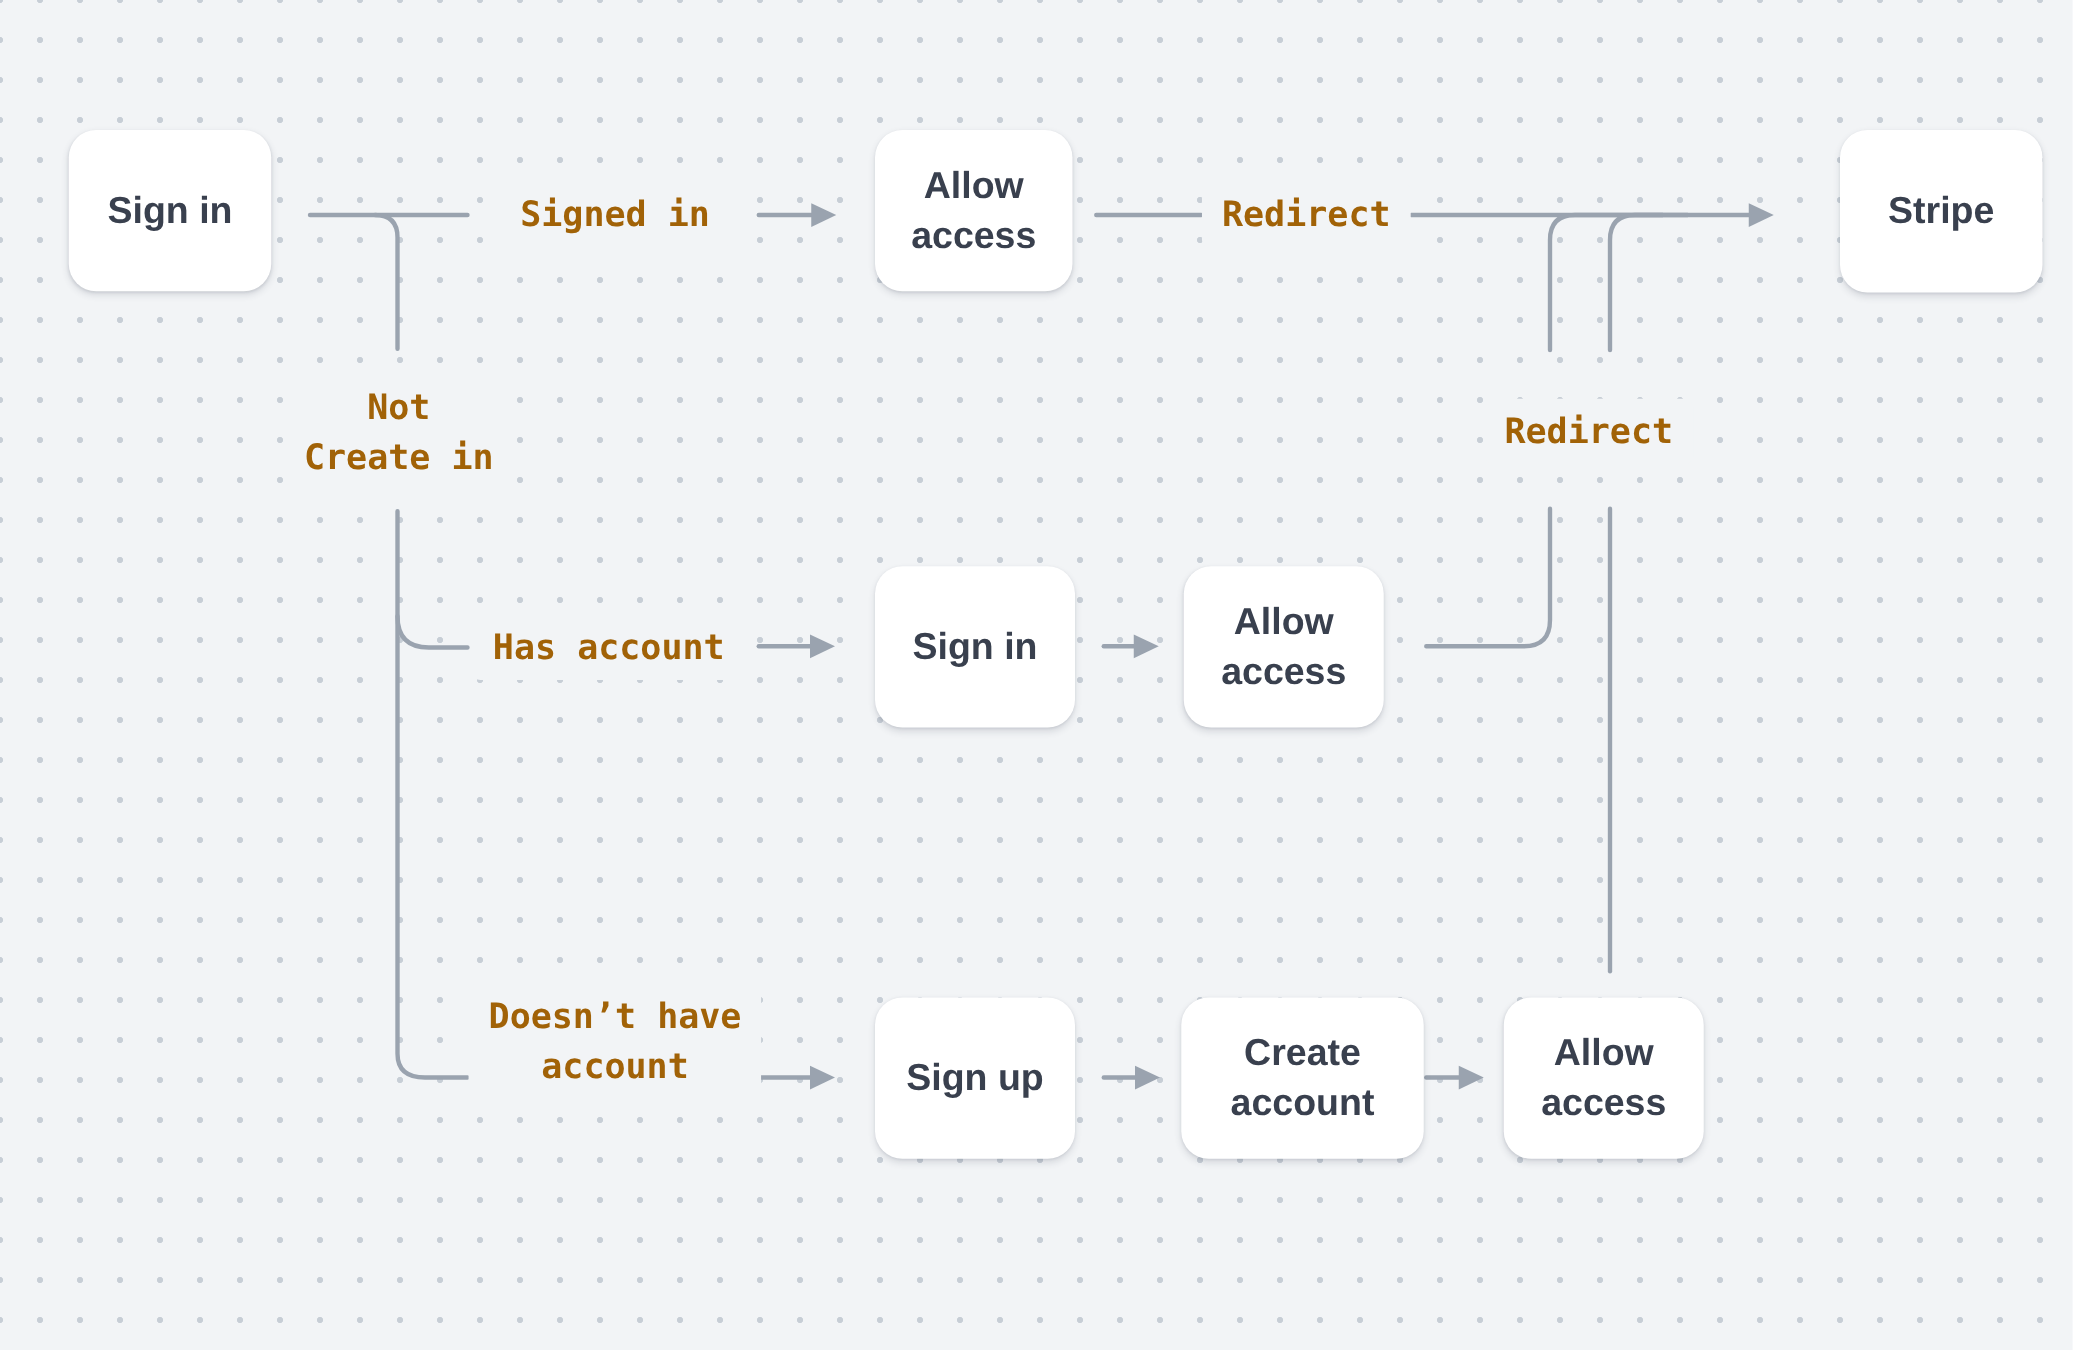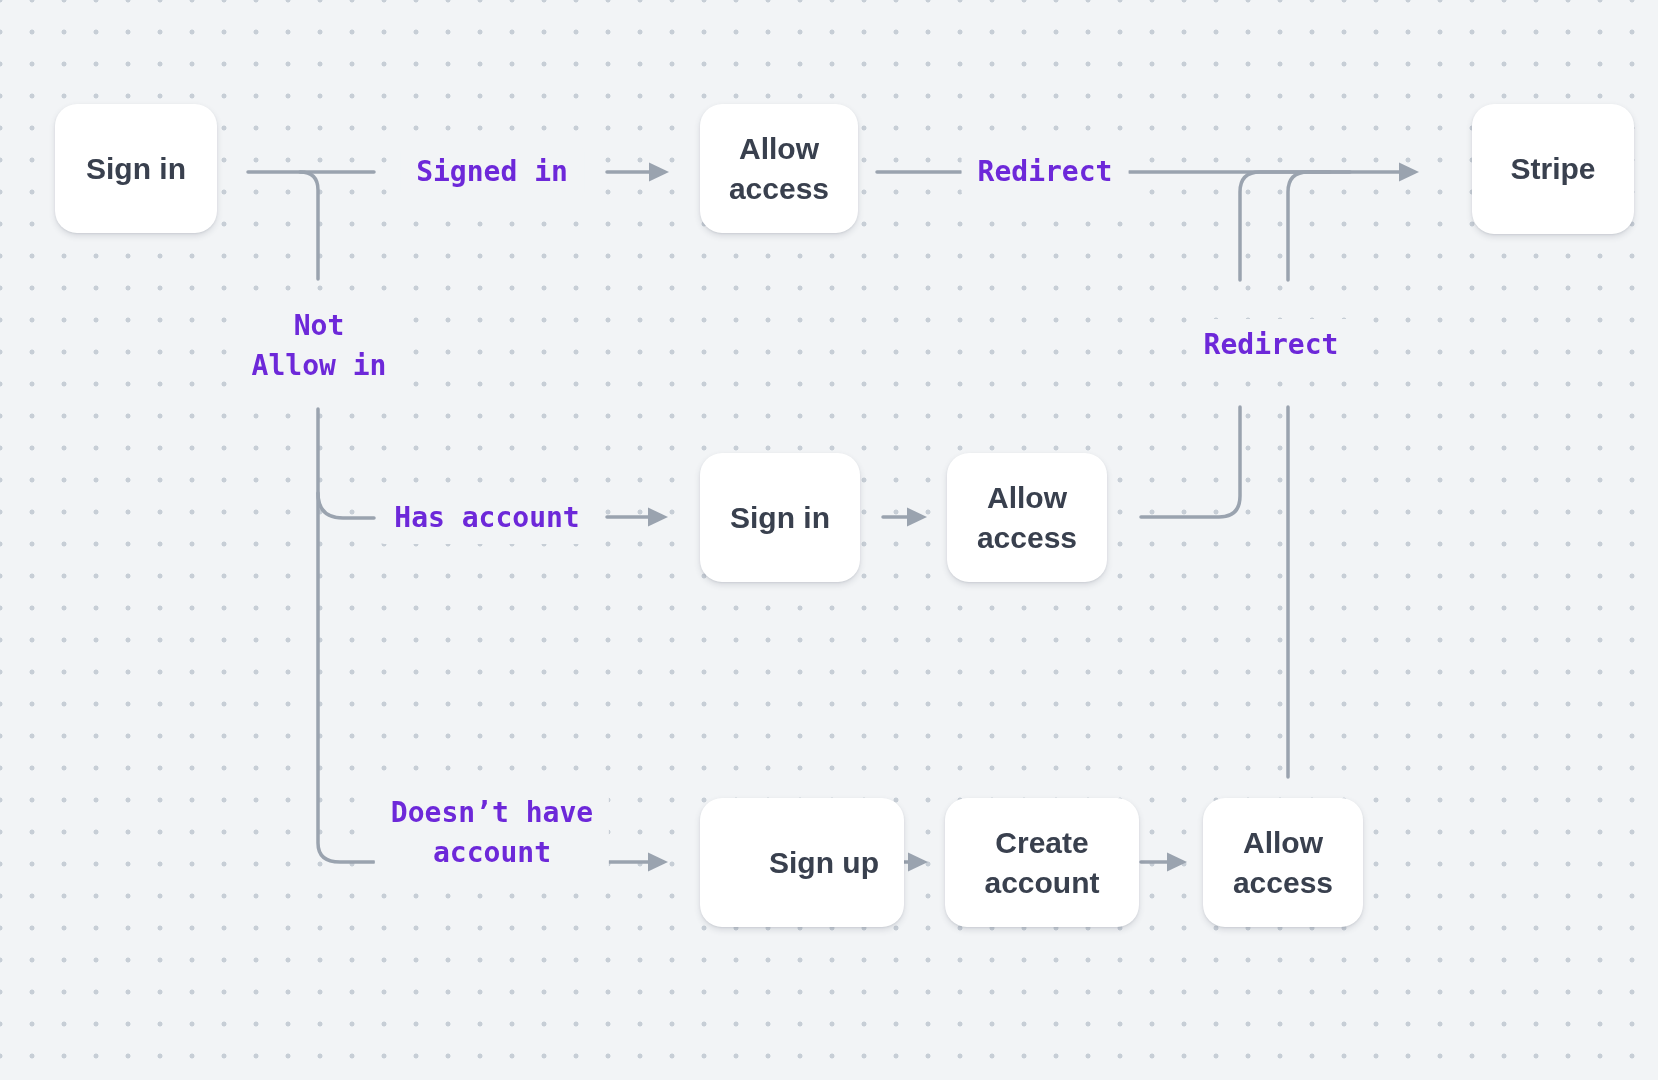--- a/index.html
+++ b/index.html
@@ -44,21 +44,21 @@
   .edge-label {
     position: absolute;
     transform: translate(-50%, -50%);
     background: #f2f4f6;
     padding: 6px 16px;
     border-radius: 6px;
     font-family: "DejaVu Sans Mono", monospace;
     font-weight: 700;
     font-size: 28px;
     line-height: 40px;
-    color: #6d28d9;
+    color: #a16207;
     text-align: center;
     white-space: pre-line;
     user-select: none;
   }
 </style>
 </head>
 <body>
 
 <div class="canvas">
   <svg class="edges" id="edges-layer" viewBox="0 0 1658 1080" xmlns="http://www.w3.org/2000/svg">
@@ -87,29 +87,29 @@
       <polygon points="1187,862 1167,852.5 1167,871.5" fill="#9aa3af"></polygon>
     </svg>
   <div id="nodes-layer">
       <div class="node" style="left: 55px; top: 104px; width: 162px; height: 129px;"><span>Sign in</span></div>
       <div class="node" style="left: 700px; top: 104px; width: 158px; height: 129px;"><span>Allow
 access</span></div>
       <div class="node" style="left: 1472px; top: 104px; width: 162px; height: 130px;"><span>Stripe</span></div>
       <div class="node" style="left: 700px; top: 453px; width: 160px; height: 129px;"><span>Sign in</span></div>
       <div class="node" style="left: 947px; top: 453px; width: 160px; height: 129px;"><span>Allow
 access</span></div>
-      <div class="node" style="left: 700px; top: 798px; width: 160px; height: 129px; padding-left: 44px;"><span>Sign up</span></div>
+      <div class="node" style="left: 700px; top: 798px; width: 160px; height: 129px;"><span>Sign up</span></div>
       <div class="node" style="left: 945px; top: 798px; width: 194px; height: 129px;"><span>Create
 account</span></div>
       <div class="node" style="left: 1203px; top: 798px; width: 160px; height: 129px;"><span>Allow
 access</span></div>
     </div>
   <div id="labels-layer">
       <div class="edge-label" style="left: 492px; top: 172px;">Signed in</div>
       <div class="edge-label" style="left: 1045px; top: 172px;">Redirect</div>
       <div class="edge-label" style="left: 319px; top: 346px;">Not
-Allow in</div>
+Create in</div>
       <div class="edge-label" style="left: 1271px; top: 345px;">Redirect</div>
       <div class="edge-label" style="left: 487px; top: 518px;">Has account</div>
       <div class="edge-label" style="left: 492px; top: 833px;">Doesn’t have
 account</div>
     </div>
 </div>
 
 </body></html>

